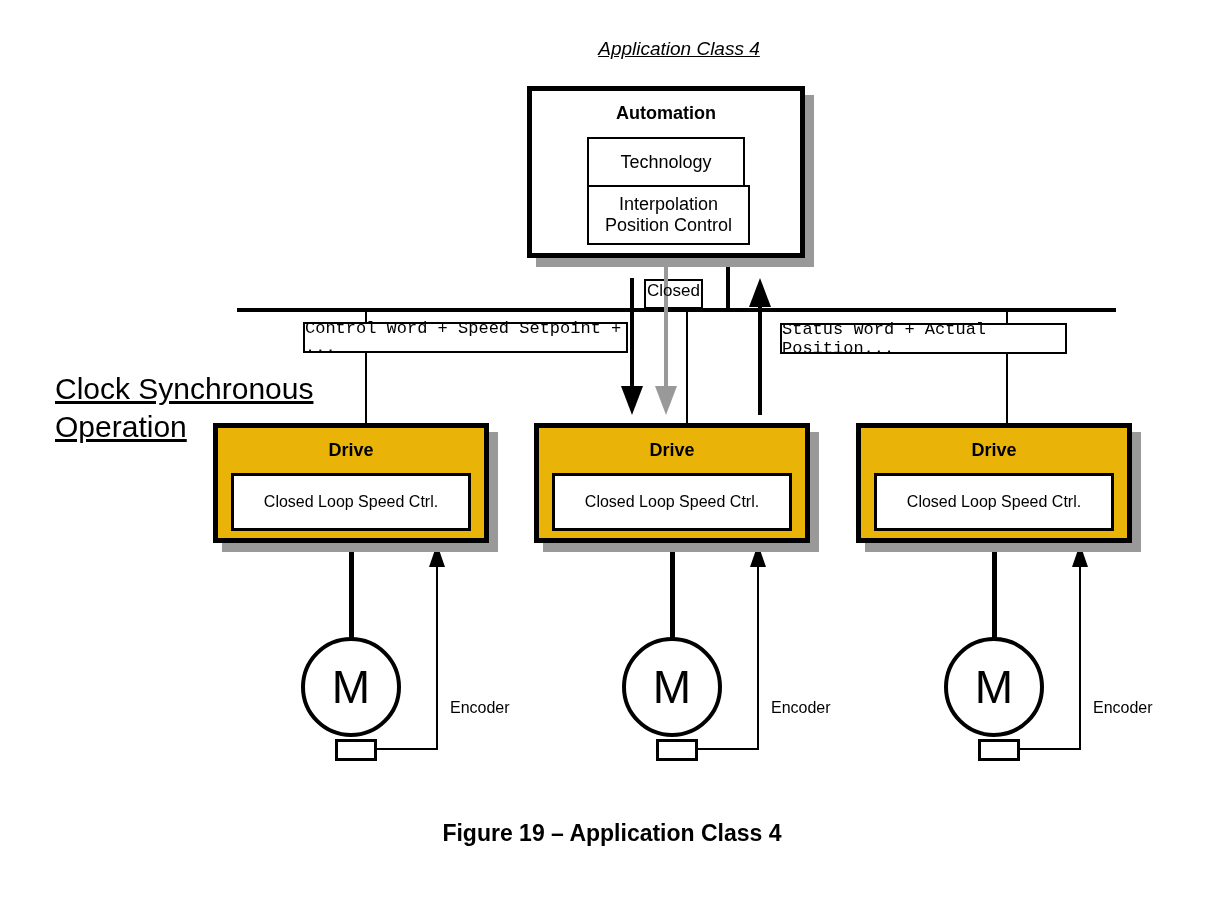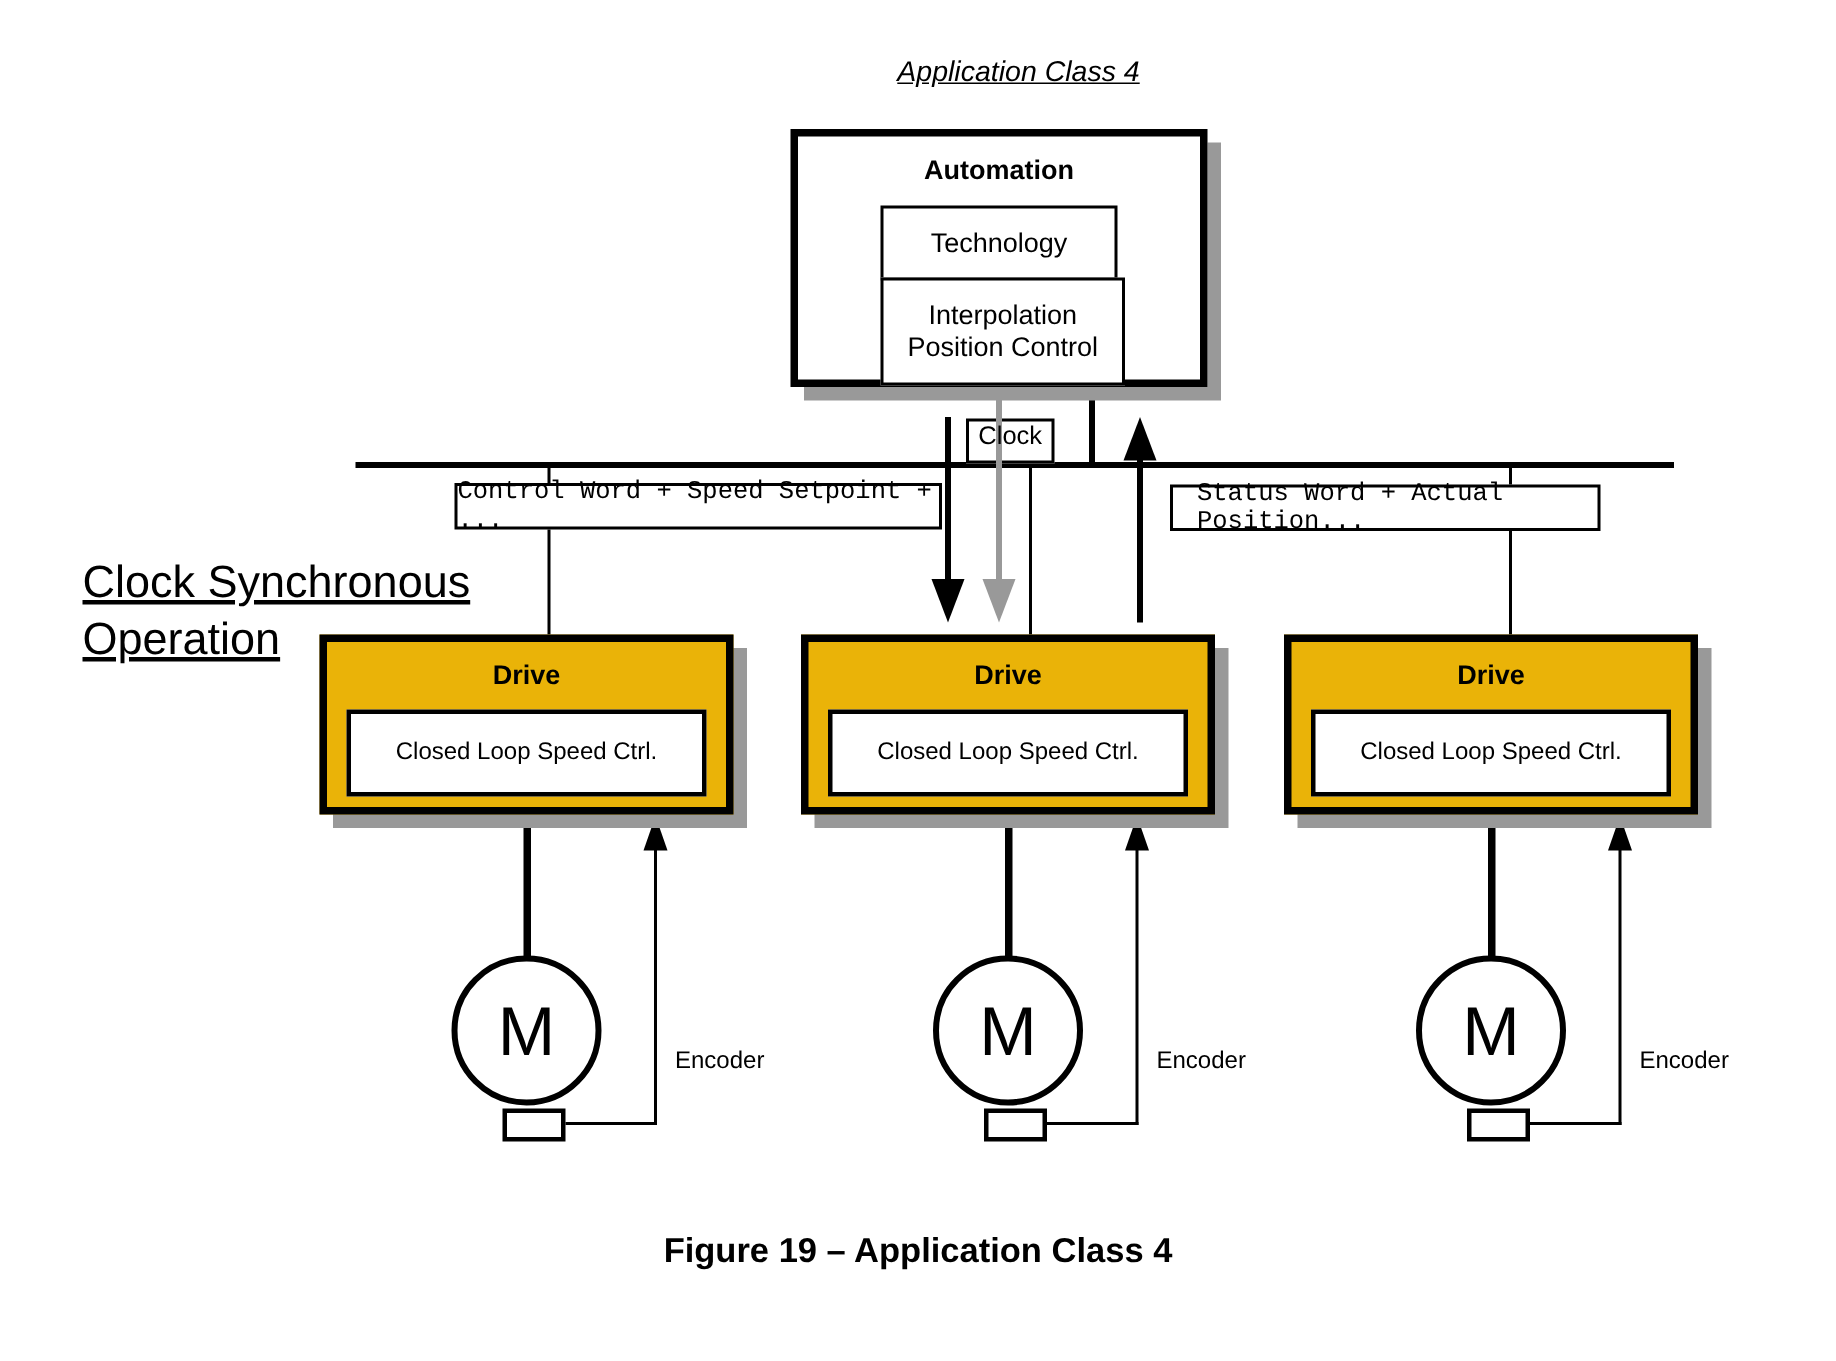--- a/index.html
+++ b/index.html
@@ -22,40 +22,40 @@
   .box-heading{
     position:absolute;left:0;right:0;top:12px;text-align:center;
     font-weight:bold;font-size:18px;
   }
   .inner-box{
     position:absolute;border:2px solid #000;background:#fff;box-sizing:border-box;
     display:flex;align-items:center;justify-content:center;text-align:center;
     font-size:18px;line-height:1.15;
   }
   .tech-box{left:55px;top:46px;width:158px;height:50px;}
-  .interp-box{left:55px;top:94px;width:163px;height:72px;}
+  .interp-box{left:55px;top:94px;width:163px;height:60px;}
   
   .bus{left:237px;top:308px;width:879px;height:4px;background:#000;z-index:1;}
   .vline{background:#000;width:2px;z-index:0;}
   .conn-auto-right{left:726px;top:256px;width:4px;height:54px;background:#000;z-index:2;}
   
   .clock-box{
     left:644px;top:279px;width:59px;height:30px;border:2px solid #000;background:#fff;
     box-sizing:border-box;z-index:4;
   }
   .clock-text{
     position:absolute;left:0;right:0;top:2px;text-align:center;font-size:17px;z-index:7;
   }
   
   .bus-label{
     border:2px solid #000;background:#fff;box-sizing:border-box;z-index:2;
     display:flex;align-items:center;justify-content:center;font-size:17px;font-family:Liberation Mono, monospace;
   }
   .ctrl-label{left:303px;top:322px;width:325px;height:31px;}
-  .stat-label{left:780px;top:323px;width:287px;height:31px;padding-left:16px;}
+  .stat-label{left:780px;top:323px;width:287px;height:31px;}
   
   .arrow-line{position:absolute;width:4px;}
   .tri-down{position:absolute;width:0;height:0;border-left:11px solid transparent;border-right:11px solid transparent;}
   .tri-up{position:absolute;width:0;height:0;border-left:11px solid transparent;border-right:11px solid transparent;}
   .black-down-line{left:630px;top:278px;height:110px;background:#000;z-index:5;}
   .black-down-head{left:621px;top:386px;border-top:29px solid #000;z-index:5;}
   .gray-down-line{left:664px;top:260px;height:128px;background:#999999;z-index:6;}
   .gray-down-head{left:655px;top:386px;border-top:29px solid #999999;z-index:6;}
   .black-up-head{left:749px;top:278px;border-bottom:29px solid #000;z-index:5;}
   .black-up-line{left:758px;top:305px;height:110px;background:#000;z-index:5;}
@@ -101,21 +101,21 @@
 
   <div class="abs bus"></div>
 
   <div class="abs vline" style="left:365px;top:312px;height:111px;"></div>
   <div class="abs vline" style="left:686px;top:312px;height:111px;"></div>
   <div class="abs vline" style="left:1006px;top:312px;height:111px;"></div>
 
   <div class="abs conn-auto-right"></div>
 
   <div class="abs clock-box"></div>
-  <div class="abs clock-text" style="left:644px;top:281px;width:59px;">Clock</div>
+  <div class="abs clock-text" style="left:644px;top:281px;width:59px;">Closed</div>
 
   <div class="abs bus-label ctrl-label">Control Word + Speed Setpoint + ...</div>
   <div class="abs bus-label stat-label">Status Word + Actual Position...</div>
 
   <div class="arrow-line black-down-line"></div>
   <div class="tri-down black-down-head"></div>
   <div class="arrow-line gray-down-line"></div>
   <div class="tri-down gray-down-head"></div>
   <div class="tri-up black-up-head"></div>
   <div class="arrow-line black-up-line"></div>

